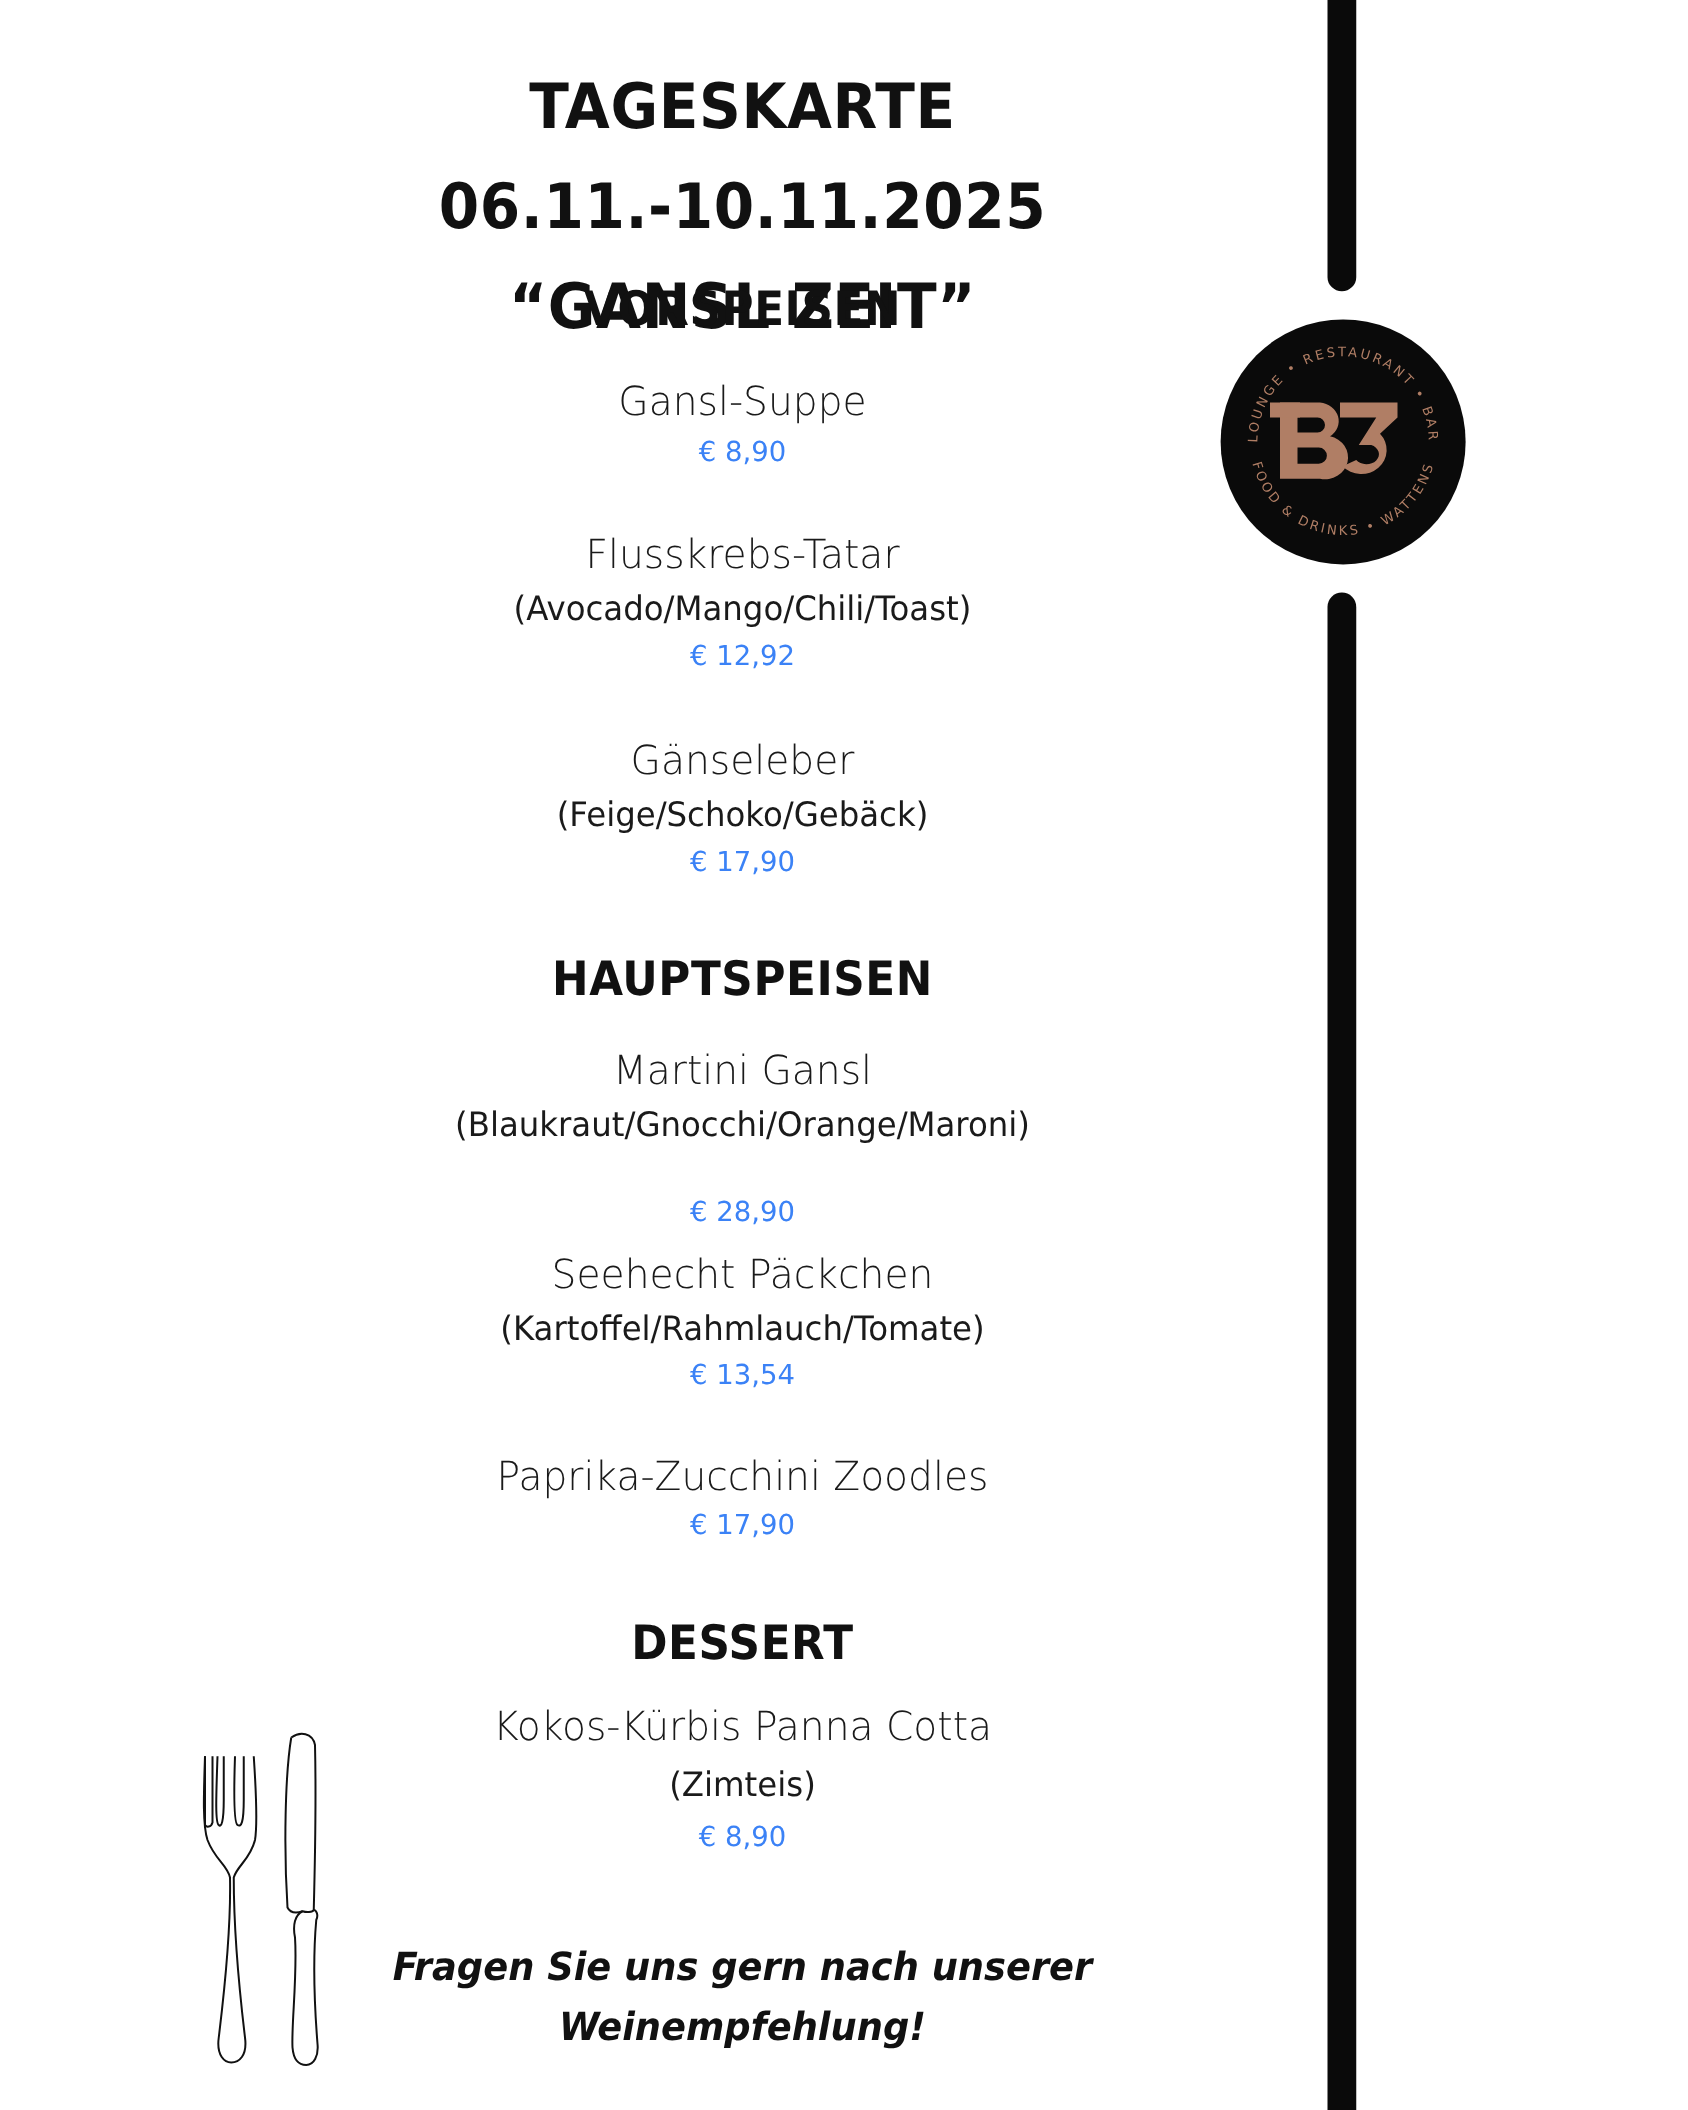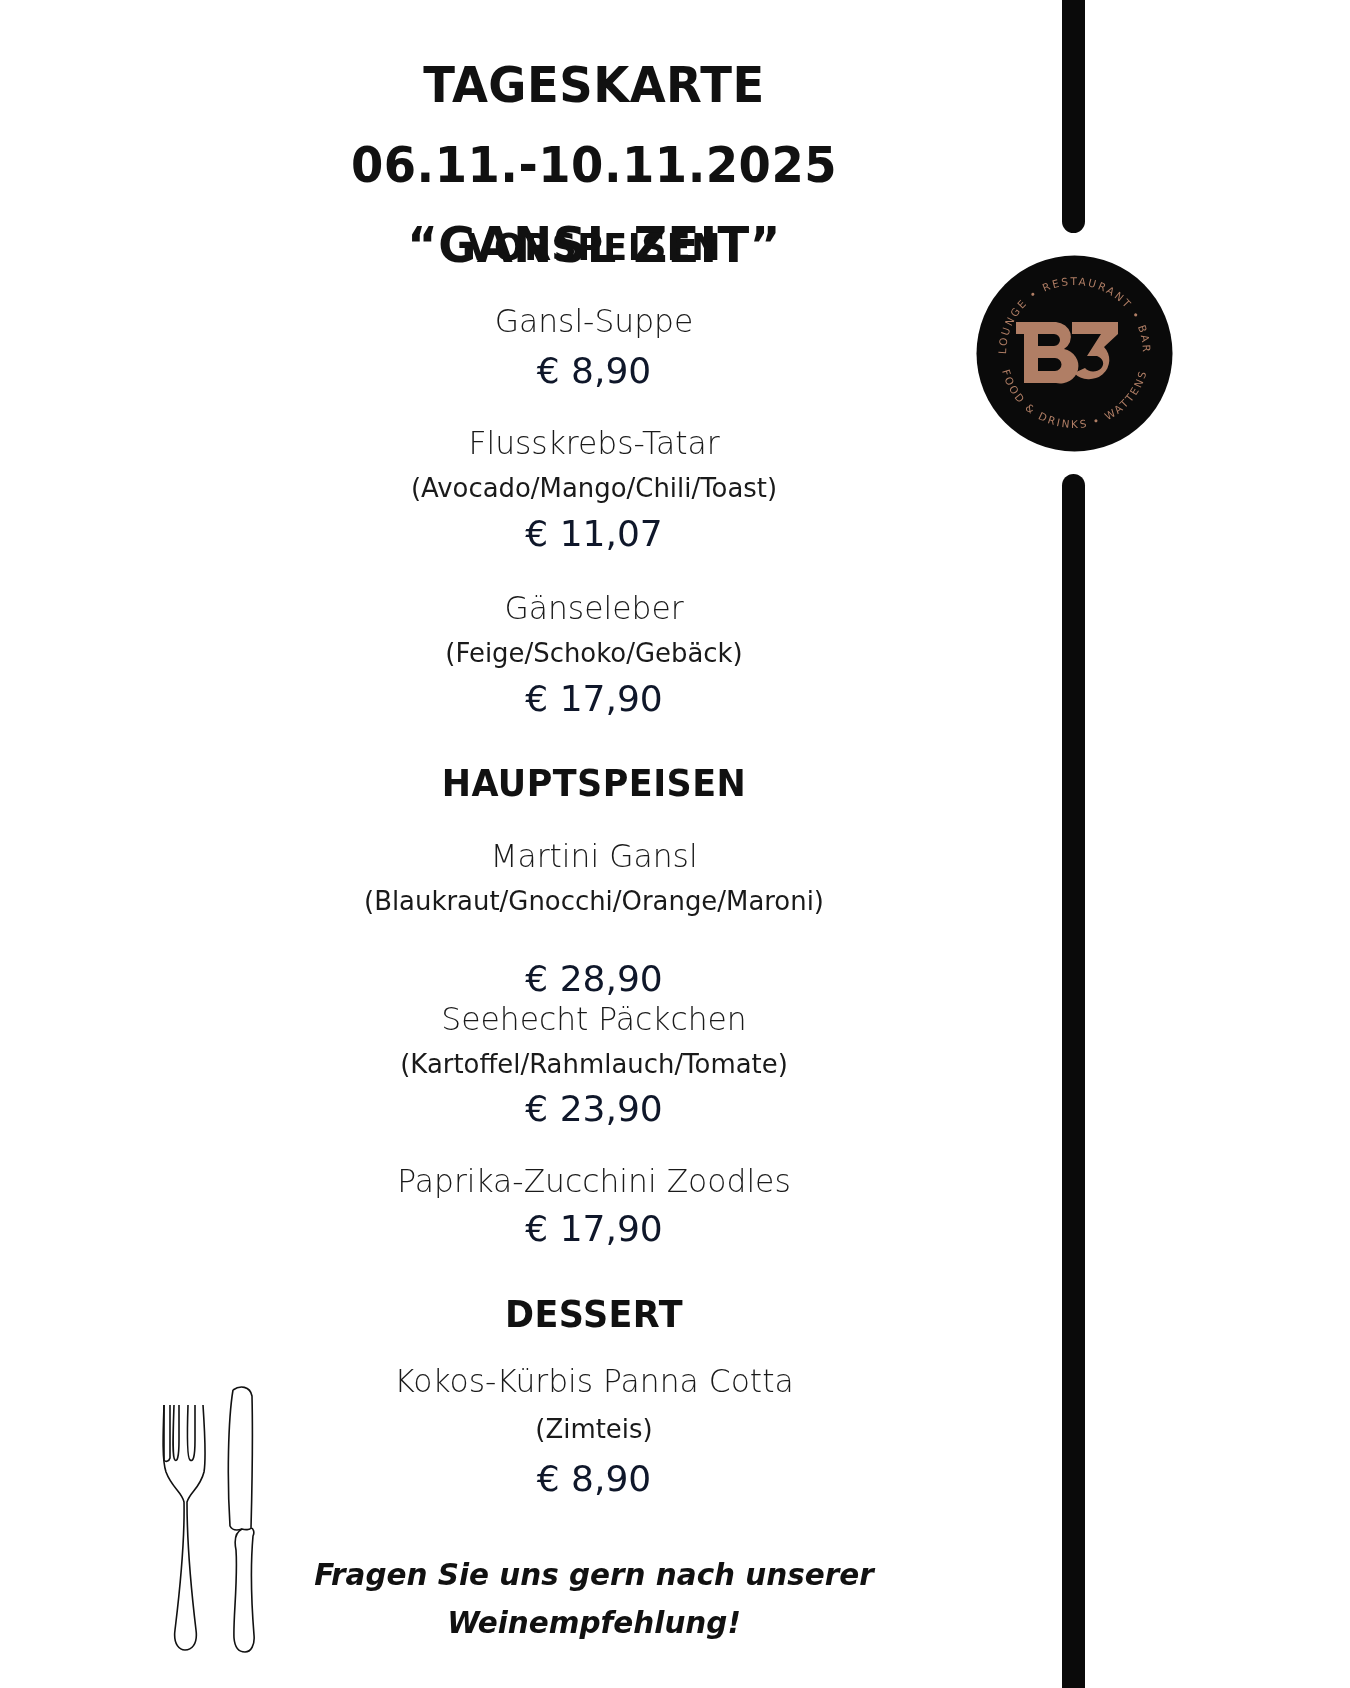--- a/index.html
+++ b/index.html
@@ -2,21 +2,21 @@
 <html><head>
 <meta charset="utf-8">
 <style>
   html, body { margin:0; padding:0; }
   body { width:1350px; height:1688px; background:#ffffff; position:relative; overflow:hidden; font-family:"DejaVu Sans", sans-serif; color:#111; }
   .center { position:absolute; left:194px; width:800px; text-align:center; }
   .title { font-family:"DejaVu Sans", sans-serif; font-weight:bold; font-size:50px; line-height:80px; letter-spacing:0.5px; transform:scaleX(0.93); transform-origin:center; }
   .heading { font-weight:bold; font-size:38px; letter-spacing:0.5px; transform:scaleX(0.92); }
   .name { font-family:"DejaVu Sans", sans-serif; font-weight:200; font-size:32px; color:#1a1a1a; transform:scaleX(0.98); }
   .desc { font-family:"DejaVu Sans", sans-serif; font-size:27px; color:#1a1a1a; transform:scaleX(0.96); }
-  .price { font-size:36px; color:#0f172a; }
+  .price { font-size:22px; color:#3b82f6; }
   .footer { font-style:italic; font-weight:bold; font-size:31px; line-height:48px; transform:scaleX(0.95); }
   .bar { position:absolute; left:1062px; width:23px; background:#0a0a0a; }
   .bar.top { top:0; height:233px; border-radius:0 0 12px 12px; }
   .bar.bottom { top:474px; height:1214px; border-radius:12px 12px 0 0; }
   .logo { position:absolute; left:976px; top:255px; width:197px; height:197px; }
   .cutlery { position:absolute; left:150px; top:1380px; width:120px; height:280px; }
 </style>
 </head>
 <body>
 
@@ -25,35 +25,35 @@
   <div>“GANSL ZEIT”</div>
 </div>
 
 <div class="center heading" style="top:225px;">VORSPEISEN</div>
 
 <div class="center name" style="top:302px;">Gansl-Suppe</div>
 <div class="center price" style="top:350px;">€ 8,90</div>
 
 <div class="center name" style="top:424px;">Flusskrebs-Tatar</div>
 <div class="center desc" style="top:472px;">(Avocado/Mango/Chili/Toast)</div>
-<div class="center price" style="top:513px;">€ 11,07</div>
+<div class="center price" style="top:513px;">€ 12,92</div>
 
 <div class="center name" style="top:589px;">Gänseleber</div>
 <div class="center desc" style="top:637px;">(Feige/Schoko/Gebäck)</div>
 <div class="center price" style="top:678px;">€ 17,90</div>
 
 <div class="center heading" style="top:761px;">HAUPTSPEISEN</div>
 
 <div class="center name" style="top:837px;">Martini Gansl</div>
 <div class="center desc" style="top:885px;">(Blaukraut/Gnocchi/Orange/Maroni)</div>
 <div class="center price" style="top:922px;margin-top:36px;">€ 28,90</div>
 
 <div class="center name" style="top:1000px;">Seehecht Päckchen</div>
 <div class="center desc" style="top:1048px;">(Kartoffel/Rahmlauch/Tomate)</div>
-<div class="center price" style="top:1088px;">€ 23,90</div>
+<div class="center price" style="top:1088px;">€ 13,54</div>
 
 <div class="center name" style="top:1162px;">Paprika-Zucchini Zoodles</div>
 <div class="center price" style="top:1208px;">€ 17,90</div>
 
 <div class="center heading" style="top:1292px;">DESSERT</div>
 
 <div class="center name" style="top:1362px;">Kokos-Kürbis Panna Cotta</div>
 <div class="center desc" style="top:1413px;">(Zimteis)</div>
 <div class="center price" style="top:1458px;">€ 8,90</div>
 

